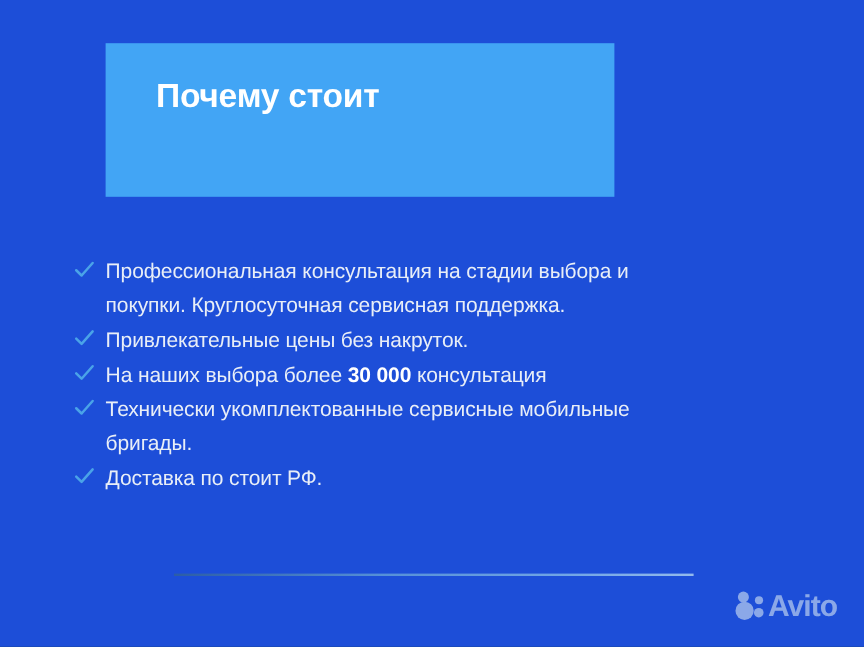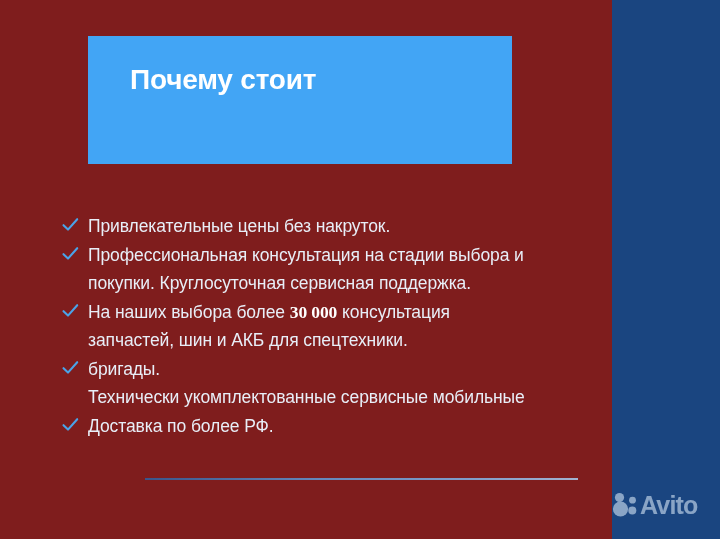--- a/index.html
+++ b/index.html
@@ -8,23 +8,23 @@
   }
   body {
     width: 720px;
     height: 539px;
     background: #1a4580;
     font-family: "Liberation Sans", sans-serif;
     overflow: hidden;
   }
   #slide {
     position: relative;
-    width: 612px;
+    width: 720px;
     height: 539px;
-    background: #7f1d1d;
+    background: #1d4ed8;
     box-sizing: border-box;
   }
 
   
   #title-banner {
     position: absolute;
     left: 88px;
     top: 36px;
     width: 424px;
     height: 128px;
@@ -67,21 +67,20 @@
   .bullet-text {
     flex: 1 1 auto;
     color: #e8eef7;
     font-size: 17.5px;
     line-height: 28px;
     letter-spacing: -0.1px;
   }
   .bullet-text b {
     color: #ffffff;
     font-weight: bold;
-    font-family: Liberation Serif, serif;
   }
 
   
   #divider {
     position: absolute;
     left: 145px;
     top: 478px;
     width: 433px;
     height: 2px;
     background: linear-gradient(to right, #2e5f9e 0%, #5f9bd8 40%, #7fb4e8 75%, #a8cdf0 100%);
@@ -119,64 +118,63 @@
   </div>
 
   <div id="bullet-list">
       <div class="bullet-row">
         <span class="check-icon">
           <svg width="17" height="16" viewBox="0 0 17 16">
             <path d="M1.5 8.2 L6.0 12.6 L15.2 2.2" fill="none" stroke="#4aa3e8" stroke-width="2.1" stroke-linecap="round" stroke-linejoin="round"></path>
           </svg>
         </span>
         <div class="bullet-text">
-          <div><span>Привлекательные цены без накруток.</span></div>
-        </div>
-      </div>
-      <div class="bullet-row">
-        <span class="check-icon">
-          <svg width="17" height="16" viewBox="0 0 17 16">
-            <path d="M1.5 8.2 L6.0 12.6 L15.2 2.2" fill="none" stroke="#4aa3e8" stroke-width="2.1" stroke-linecap="round" stroke-linejoin="round"></path>
-          </svg>
-        </span>
-        <div class="bullet-text">
           <div><span>Профессиональная консультация на стадии выбора и</span></div>
           <div><span>покупки. Круглосуточная сервисная поддержка.</span></div>
         </div>
       </div>
       <div class="bullet-row">
         <span class="check-icon">
           <svg width="17" height="16" viewBox="0 0 17 16">
             <path d="M1.5 8.2 L6.0 12.6 L15.2 2.2" fill="none" stroke="#4aa3e8" stroke-width="2.1" stroke-linecap="round" stroke-linejoin="round"></path>
           </svg>
         </span>
         <div class="bullet-text">
-          <div><span>На наших выбора более </span><b>30 000</b><span> консультация</span></div>
-          <div><span>запчастей, шин и АКБ для спецтехники.</span></div>
+          <div><span>Привлекательные цены без накруток.</span></div>
         </div>
       </div>
       <div class="bullet-row">
         <span class="check-icon">
           <svg width="17" height="16" viewBox="0 0 17 16">
             <path d="M1.5 8.2 L6.0 12.6 L15.2 2.2" fill="none" stroke="#4aa3e8" stroke-width="2.1" stroke-linecap="round" stroke-linejoin="round"></path>
           </svg>
         </span>
         <div class="bullet-text">
-          <div><span>бригады.</span></div>
-          <div><span>Технически укомплектованные сервисные мобильные</span></div>
+          <div><span>На наших выбора более </span><b>30 000</b><span> консультация</span></div>
         </div>
       </div>
       <div class="bullet-row">
         <span class="check-icon">
           <svg width="17" height="16" viewBox="0 0 17 16">
             <path d="M1.5 8.2 L6.0 12.6 L15.2 2.2" fill="none" stroke="#4aa3e8" stroke-width="2.1" stroke-linecap="round" stroke-linejoin="round"></path>
           </svg>
         </span>
         <div class="bullet-text">
-          <div><span>Доставка по более РФ.</span></div>
+          <div><span>Технически укомплектованные сервисные мобильные</span></div>
+          <div><span>бригады.</span></div>
+        </div>
+      </div>
+      <div class="bullet-row">
+        <span class="check-icon">
+          <svg width="17" height="16" viewBox="0 0 17 16">
+            <path d="M1.5 8.2 L6.0 12.6 L15.2 2.2" fill="none" stroke="#4aa3e8" stroke-width="2.1" stroke-linecap="round" stroke-linejoin="round"></path>
+          </svg>
+        </span>
+        <div class="bullet-text">
+          <div><span>Доставка по стоит РФ.</span></div>
         </div>
       </div>
     </div>
 
   <div id="divider"></div>
 
   <div id="avito-watermark">
     <svg id="avito-mark" width="27" height="26" viewBox="0 0 27 26">
       <circle cx="9.5" cy="17" r="7.6" fill="#cfe0f2"></circle>
       <circle cx="8.5" cy="5.6" r="4.6" fill="#cfe0f2"></circle>

